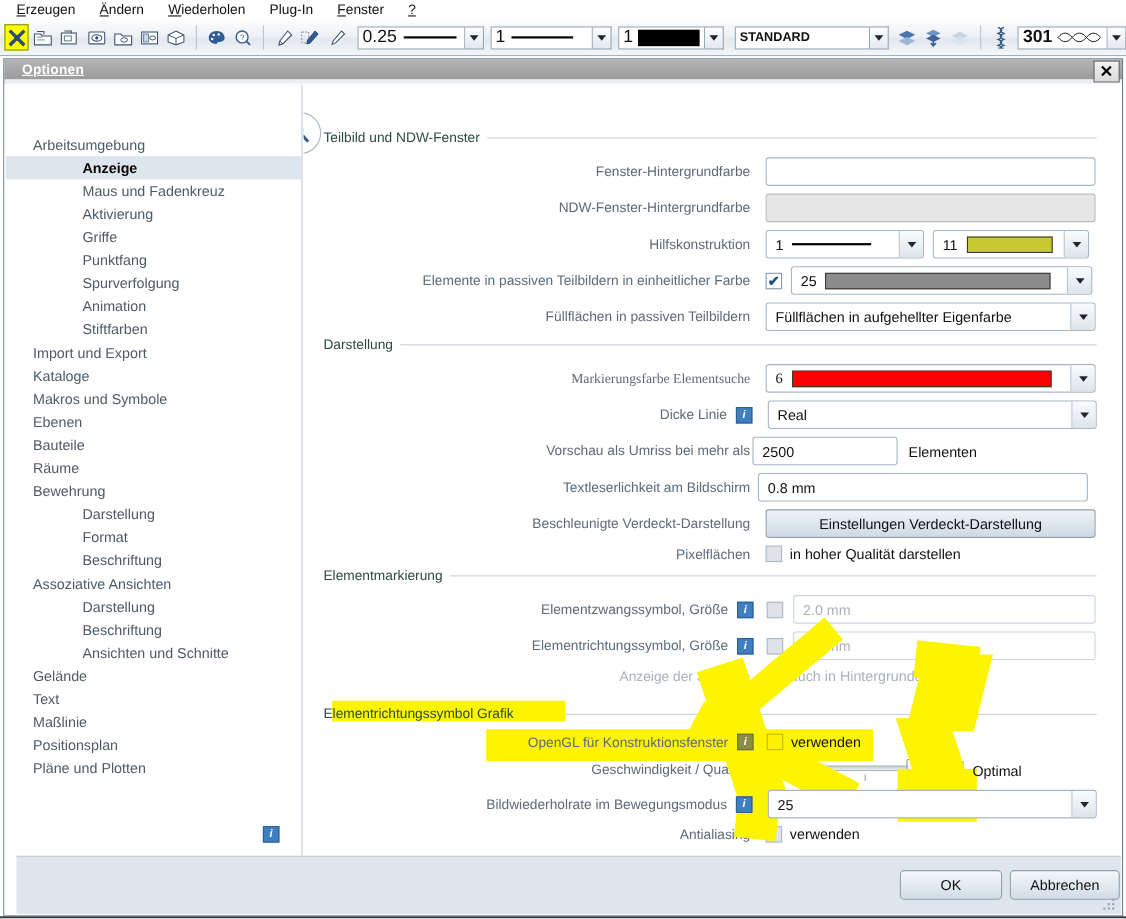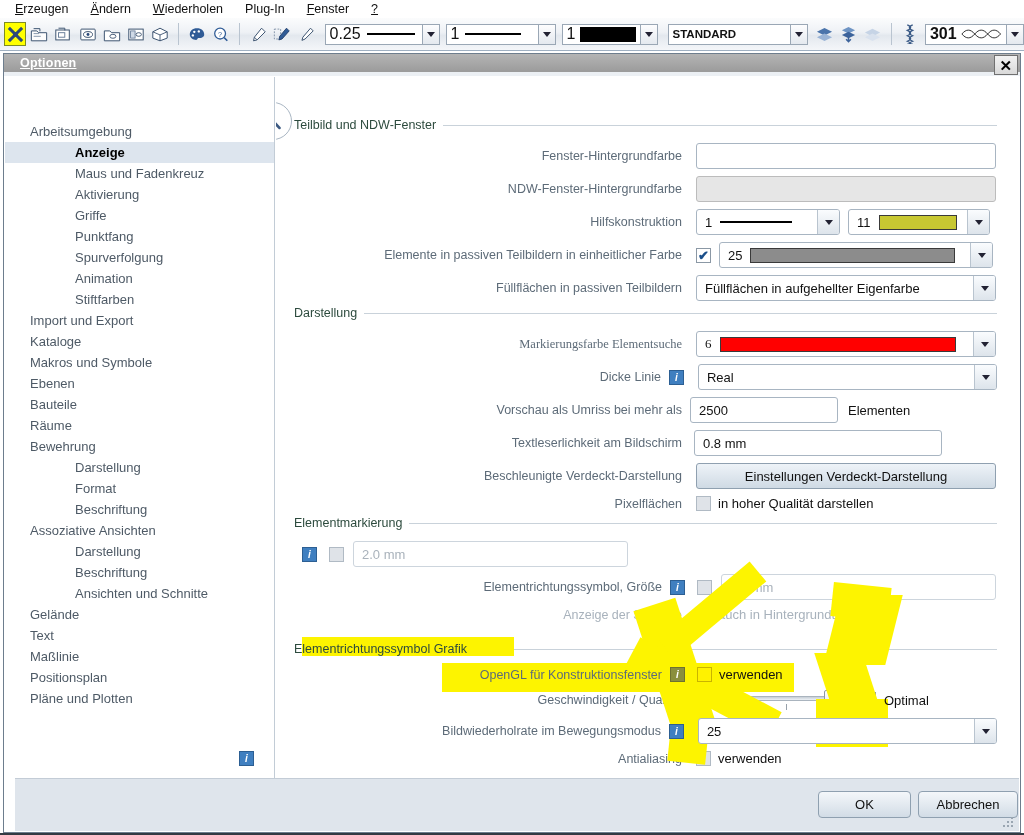--- a/index.html
+++ b/index.html
@@ -536,29 +536,29 @@
             <div class="combo" style="width:300px;margin-left:14px;">
               <span class="val">Real</span>
               <span class="btn">
                   <span class="caret"></span>
                 </span>
             </div>
           </div>
 
           <div class="row">
             <div class="lbl" style="width:388px;">Vorschau als Umriss bei mehr als</div>
-            <div class="txtfield" style="width:148px;margin-left:8px;">
+            <div class="txtfield" style="width:132px;margin-left:2px;">
               <span>2500</span>
             </div>
             <div style="font-size:13px;color:#111;margin-left:10px;">Elementen</div>
           </div>
 
           <div class="row">
             <div class="lbl" style="width:388px;">Textleserlichkeit am Bildschirm</div>
-            <div class="txtfield" style="width:248px;margin-left:12px;">
+            <div class="txtfield" style="width:300px;margin-left:7px;">
               <span>0.8 mm</span>
             </div>
           </div>
 
           <div class="row">
             <div class="lbl" style="width:388px;">Beschleunigte Verdeckt-Darstellung</div>
             <div class="pushbtn" style="width:300px;margin-left:14px;">
               <span>Einstellungen Verdeckt-Darstellung</span>
             </div>
           </div>
@@ -570,20 +570,21 @@
           </div>
         </div>
 
         <div class="group" style="top:438px;">
           <div class="grp-head">
             <span class="grp-title">Elementmarkierung</span>
             <span class="grp-line"></span>
           </div>
 
           <div class="row" style="margin-top:10px;">
+            <div class="lbl" style="width:368px;">Elementzwangssymbol, Größe</div>
             <div class="info-sq" style="margin-left:8px;">i</div>
             <div style="margin-left:12px;" class="chk gray"></div>
             <div class="txtfield ghost" style="width:275px;margin-left:9px;">
               <span>2.0 mm</span>
             </div>
           </div>
 
           <div class="row">
             <div class="lbl" style="width:368px;">Elementrichtungssymbol, Größe</div>
             <div class="info-sq" style="margin-left:8px;">i</div>

